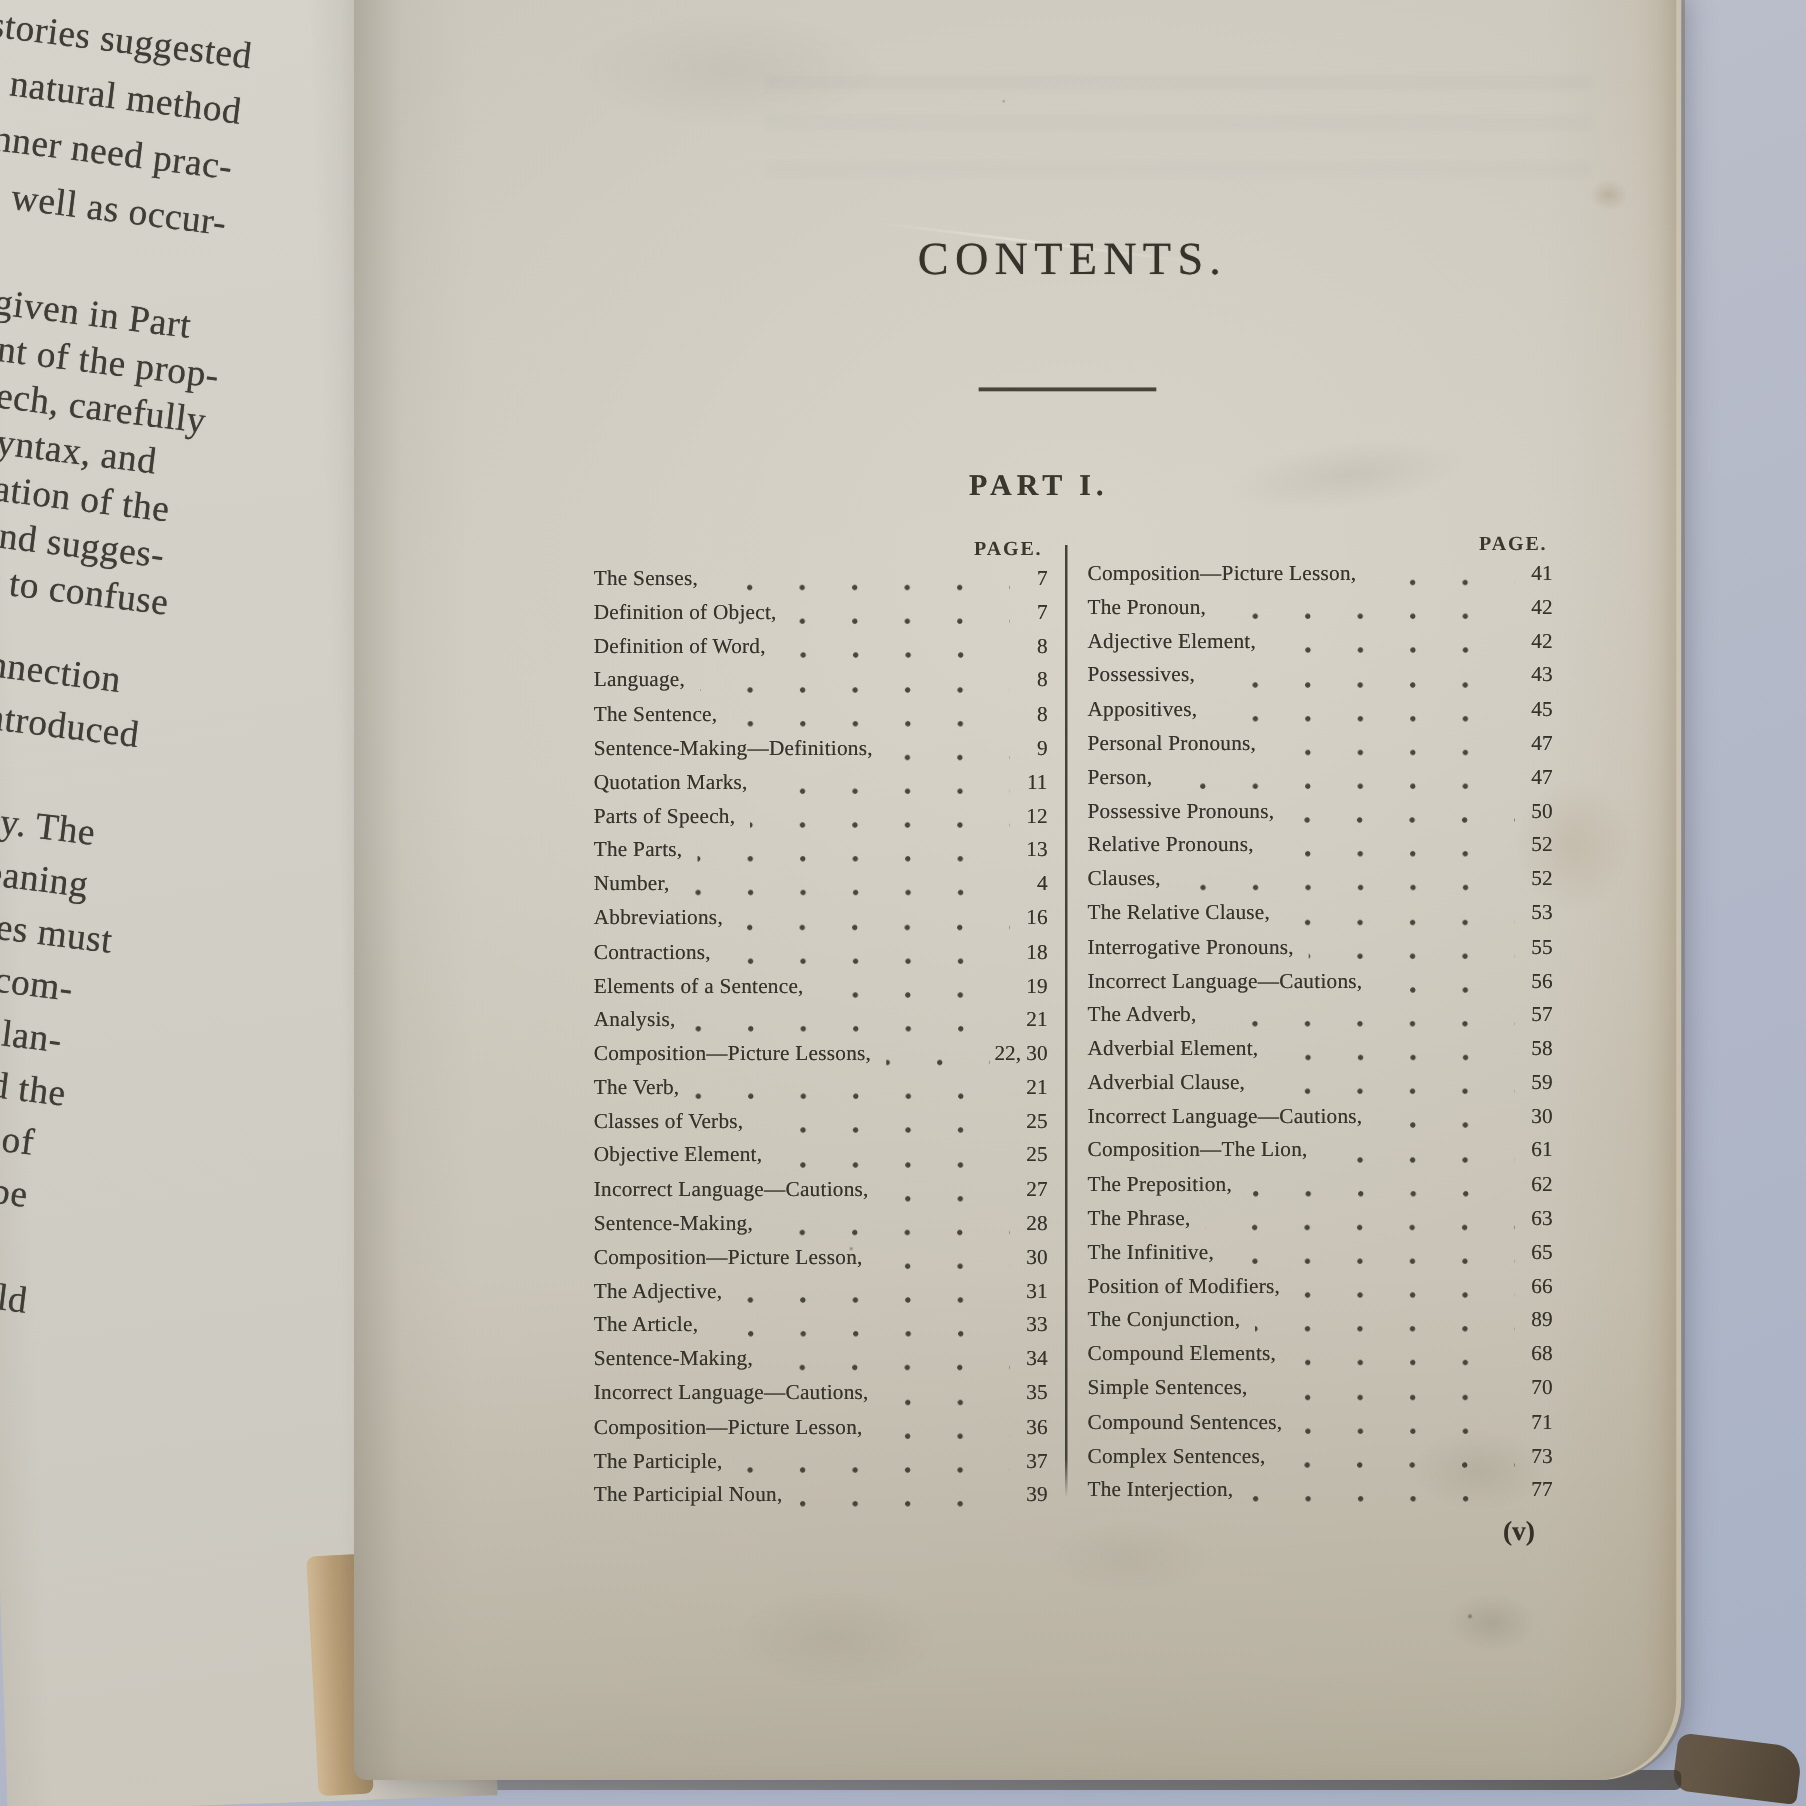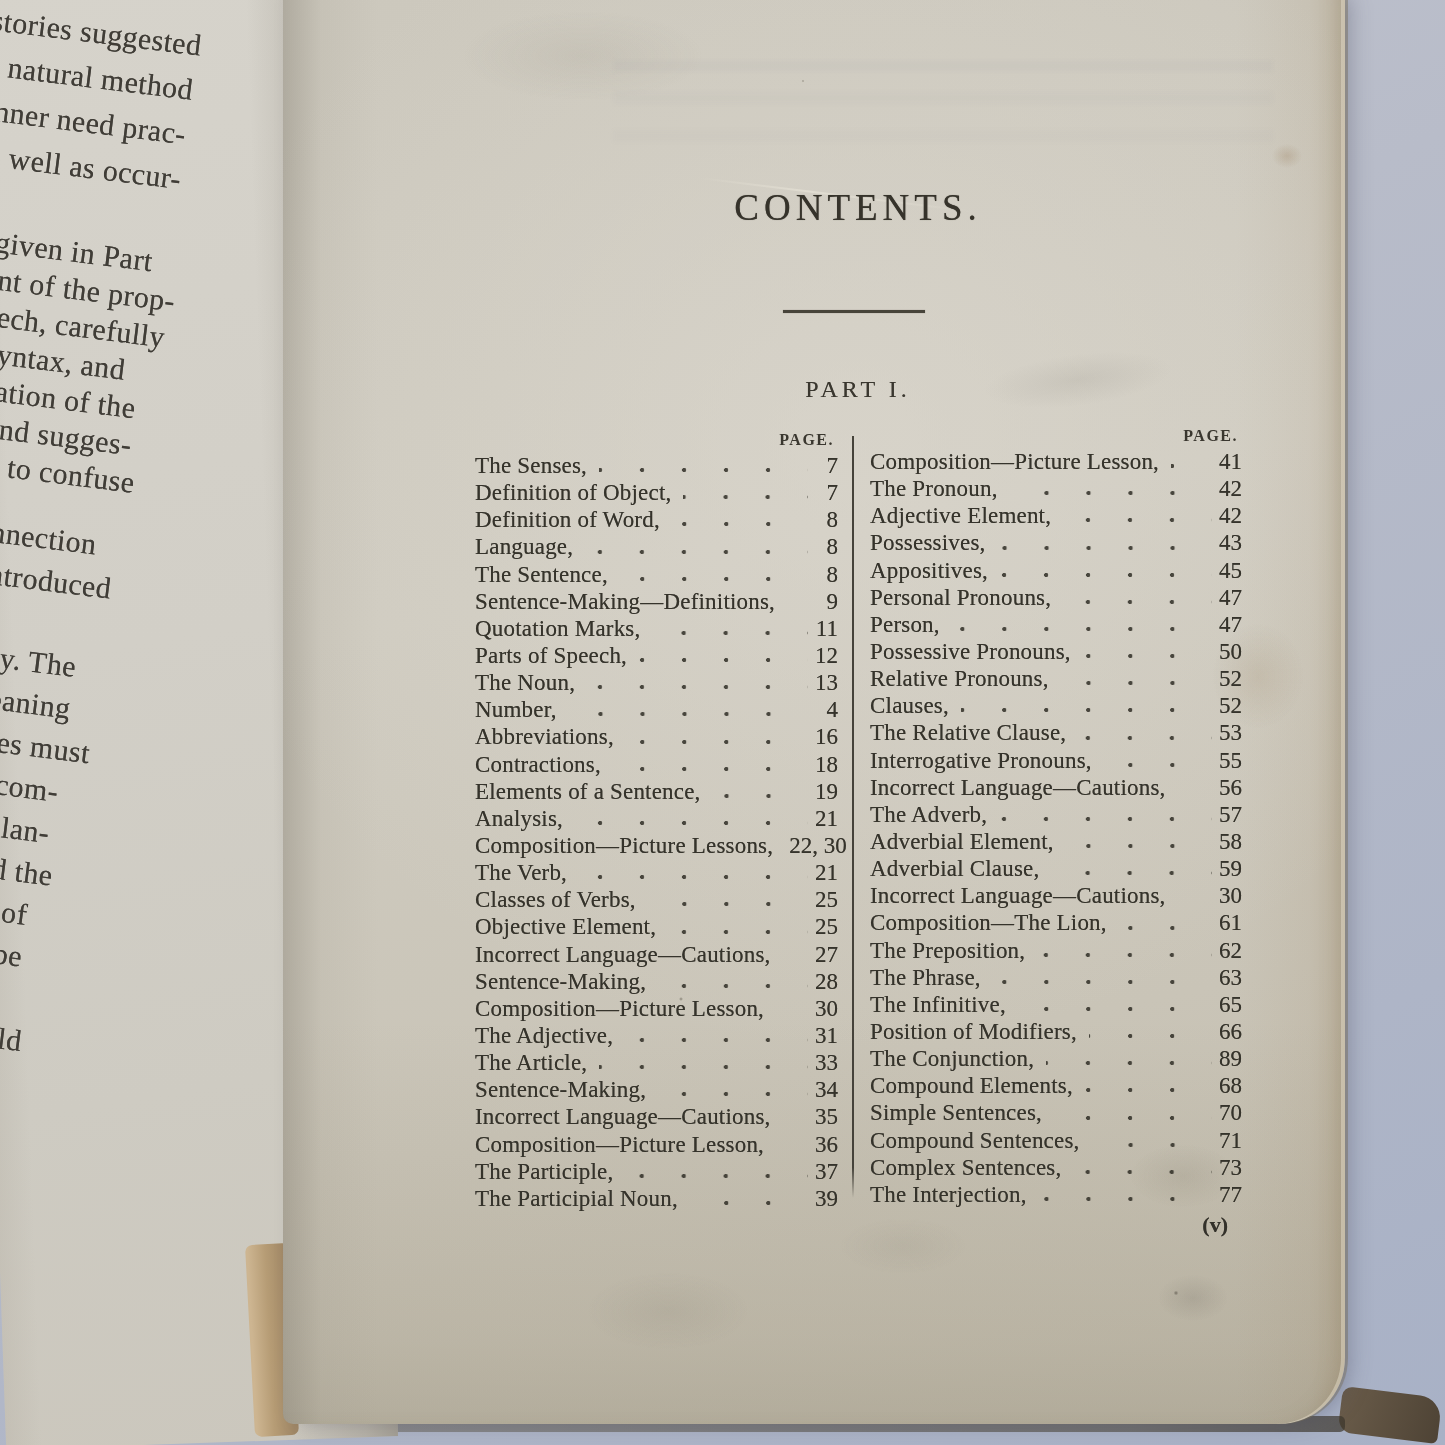--- a/index.html
+++ b/index.html
@@ -70,31 +70,31 @@
     transform:rotate(-7deg);}
   .scratch{position:absolute;left:415px;top:208px;width:280px;height:2px;
     background:linear-gradient(to right,rgba(230,226,214,0),rgba(232,228,216,.65) 40%,rgba(232,228,216,0));
     transform:rotate(7deg);}
   
   .c-title{position:absolute;top:200px;left:575px;transform:translateX(-50%);
     font-size:37px;letter-spacing:5px;color:#36332b;white-space:nowrap;
     text-shadow:0 0 .7px rgba(54,51,43,.75);}
   .c-rule{position:absolute;top:324px;left:500px;width:142px;height:3px;background:#47443a;
     box-shadow:0 0 1px rgba(71,68,58,.7);}
-  .c-part{position:absolute;top:390px;left:575px;transform:translateX(-50%);
-    font-size:24px;font-weight:normal;letter-spacing:4px;color:#3a372f;white-space:nowrap;
+  .c-part{position:absolute;top:390px;left:548px;transform:translateX(-50%);
+    font-size:24px;font-weight:bold;letter-spacing:4px;color:#3a372f;white-space:nowrap;
     text-shadow:0 0 .5px rgba(58,55,47,.6);}
   .col-divider{position:absolute;top:450px;left:569px;width:2px;height:762px;
     background:linear-gradient(to bottom,#45423a 0 96%,rgba(69,66,58,0));}
   .toc-column{position:absolute;display:flex;flex-direction:column;color:#35332b;}
   .toc-col-left{left:192px;top:467px;width:363px;}
   .toc-col-right{left:587px;top:463px;width:372px;}
   .page-head{position:absolute;top:-22px;right:4px;font-size:16px;font-weight:bold;
     letter-spacing:1.5px;color:#3a372f;}
-  .toc-row{display:flex;align-items:baseline;height:27.15px;font-size:23px;
+  .toc-row{display:flex;align-items:baseline;height:27.15px;font-size:17px;
     text-shadow:0 0 .5px rgba(53,51,43,.65);white-space:nowrap;}
   .toc-label{flex:0 0 auto;letter-spacing:.2px;}
   .toc-dots{flex:1 1 auto;min-width:0;align-self:flex-end;height:6px;margin:0 4px 7px 12px;
     background-image:radial-gradient(circle at 2.2px 3px,rgba(48,46,38,.85) 1.8px,rgba(48,46,38,0) 2.4px);
     background-size:42px 6px;background-repeat:repeat-x;background-position:right 0 top 0;}
   .toc-page{flex:0 0 auto;text-align:right;min-width:26px;}
   .c-folio{margin:3px 14px 0 0;text-align:right;font-size:22px;font-weight:bold;color:#33312a;
     text-shadow:0 0 .5px rgba(51,49,42,.6);}
   
   .crease{position:absolute;left:291px;top:860px;width:4px;height:470px;
@@ -197,21 +197,21 @@
           <span class="toc-label">Quotation Marks,</span>
           <span class="toc-dots"></span>
           <span class="toc-page">11</span>
         </div>
         <div class="toc-row">
           <span class="toc-label">Parts of Speech,</span>
           <span class="toc-dots"></span>
           <span class="toc-page">12</span>
         </div>
         <div class="toc-row">
-          <span class="toc-label">The Noun,</span>
+          <span class="toc-label">The Parts,</span>
           <span class="toc-dots"></span>
           <span class="toc-page">13</span>
         </div>
         <div class="toc-row">
           <span class="toc-label">Number,</span>
           <span class="toc-dots"></span>
           <span class="toc-page">4</span>
         </div>
         <div class="toc-row">
           <span class="toc-label">Abbreviations,</span>

